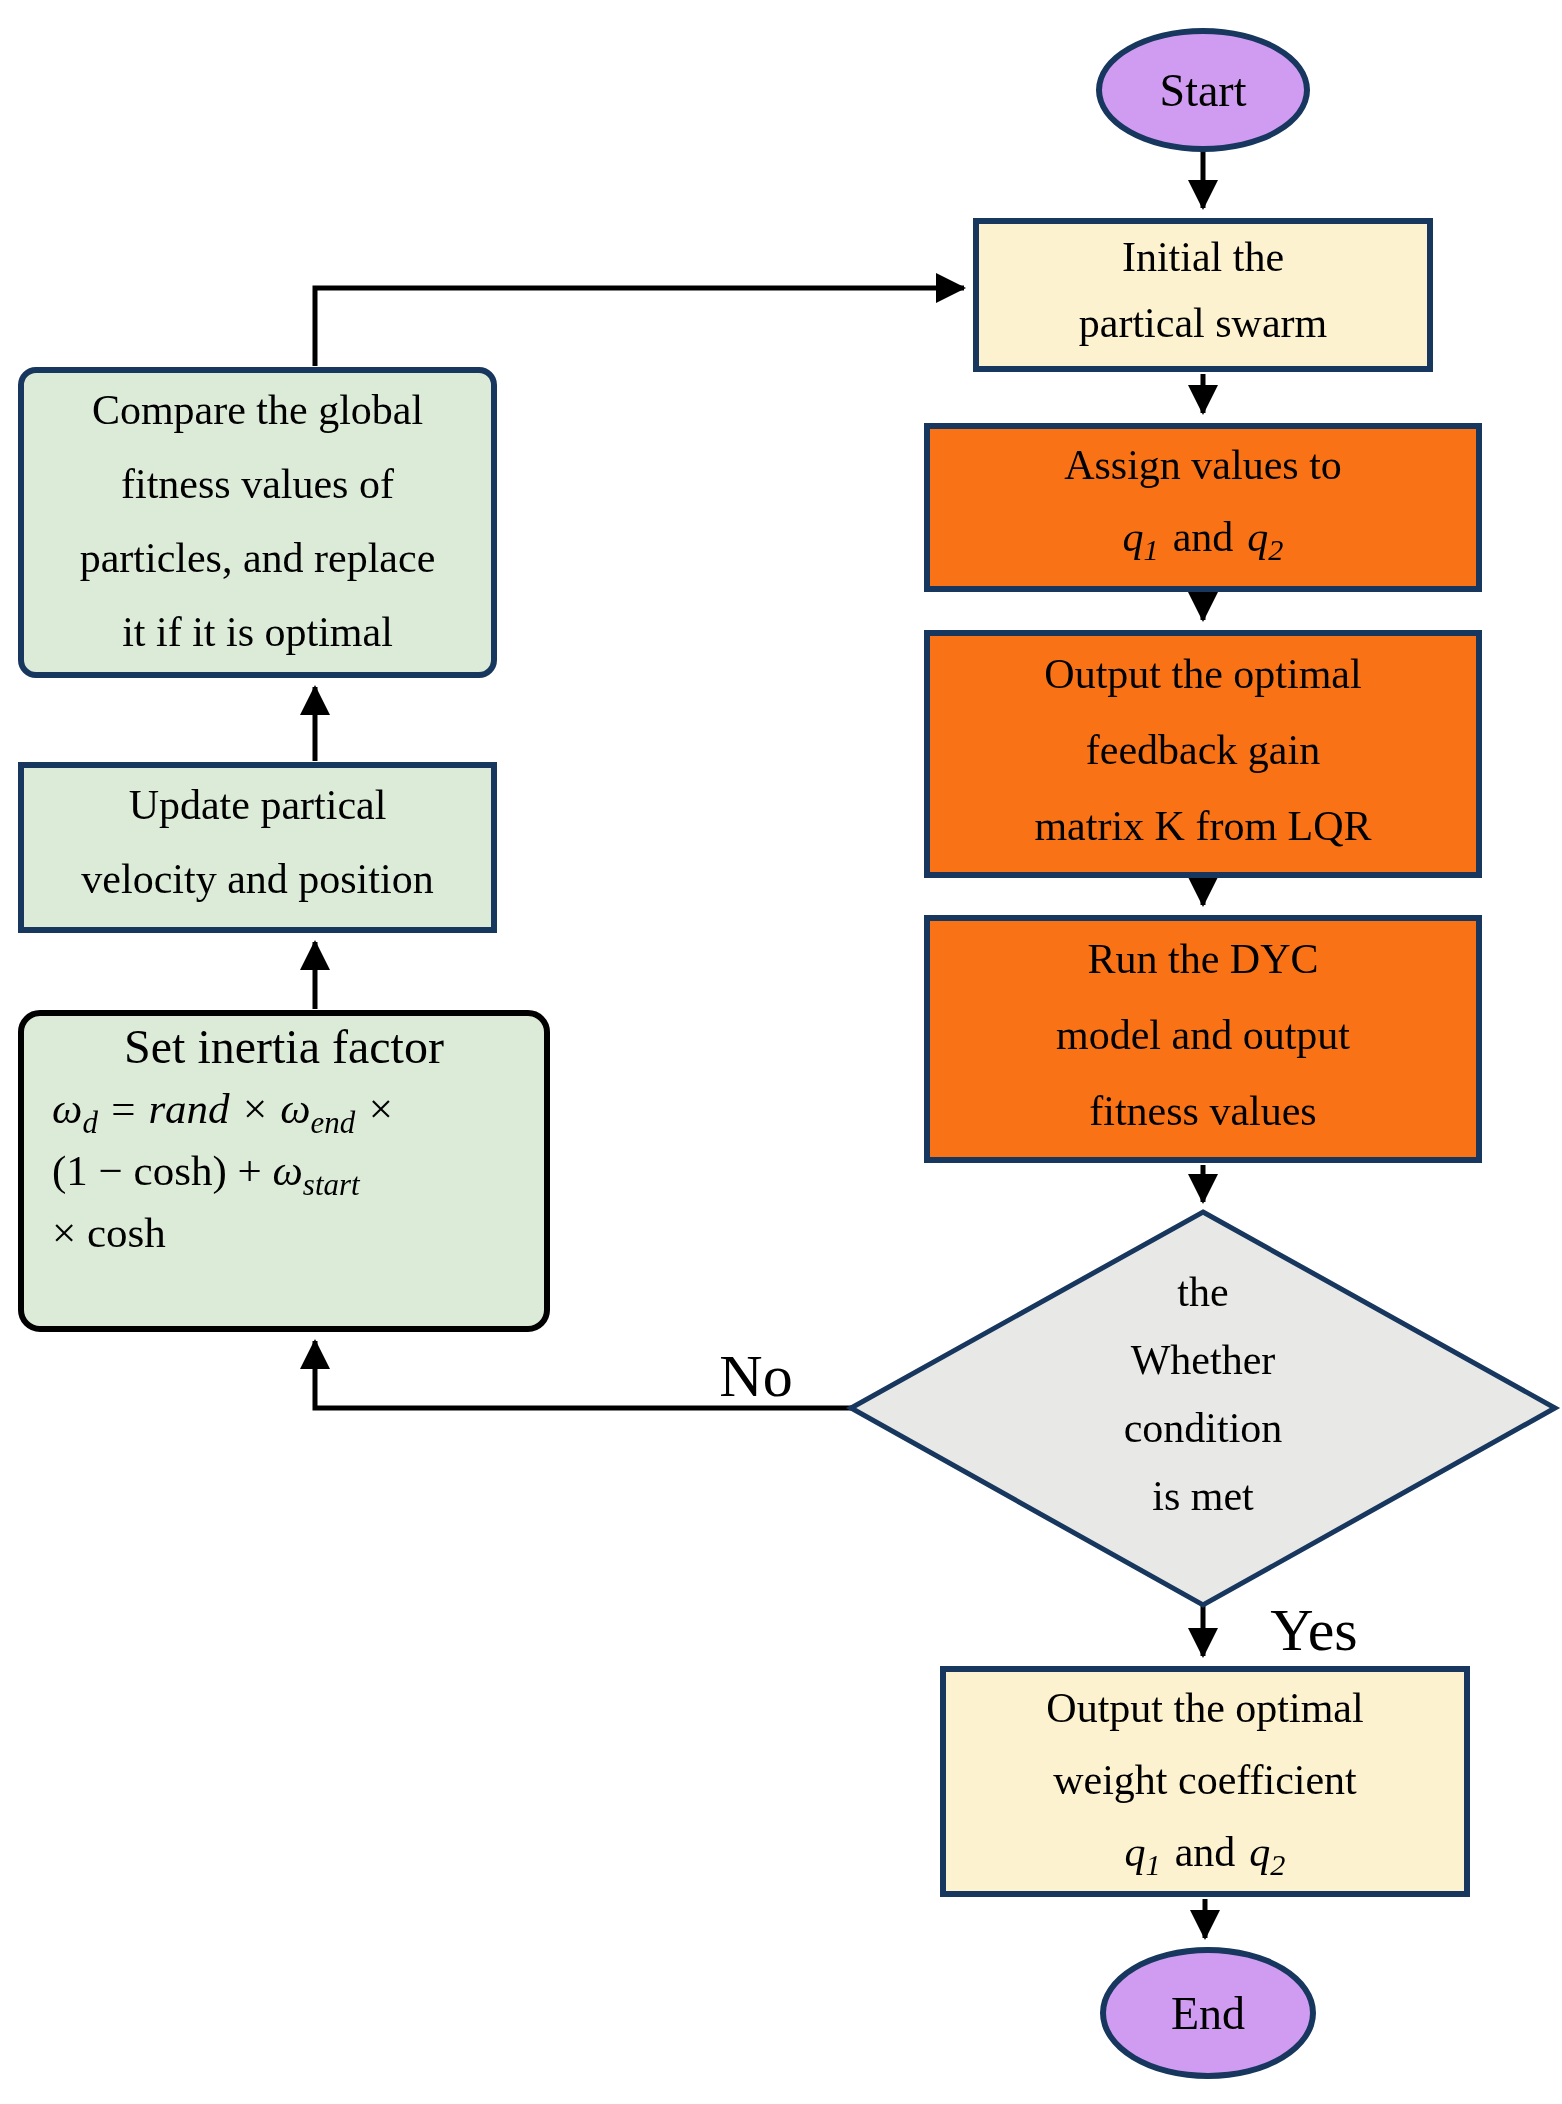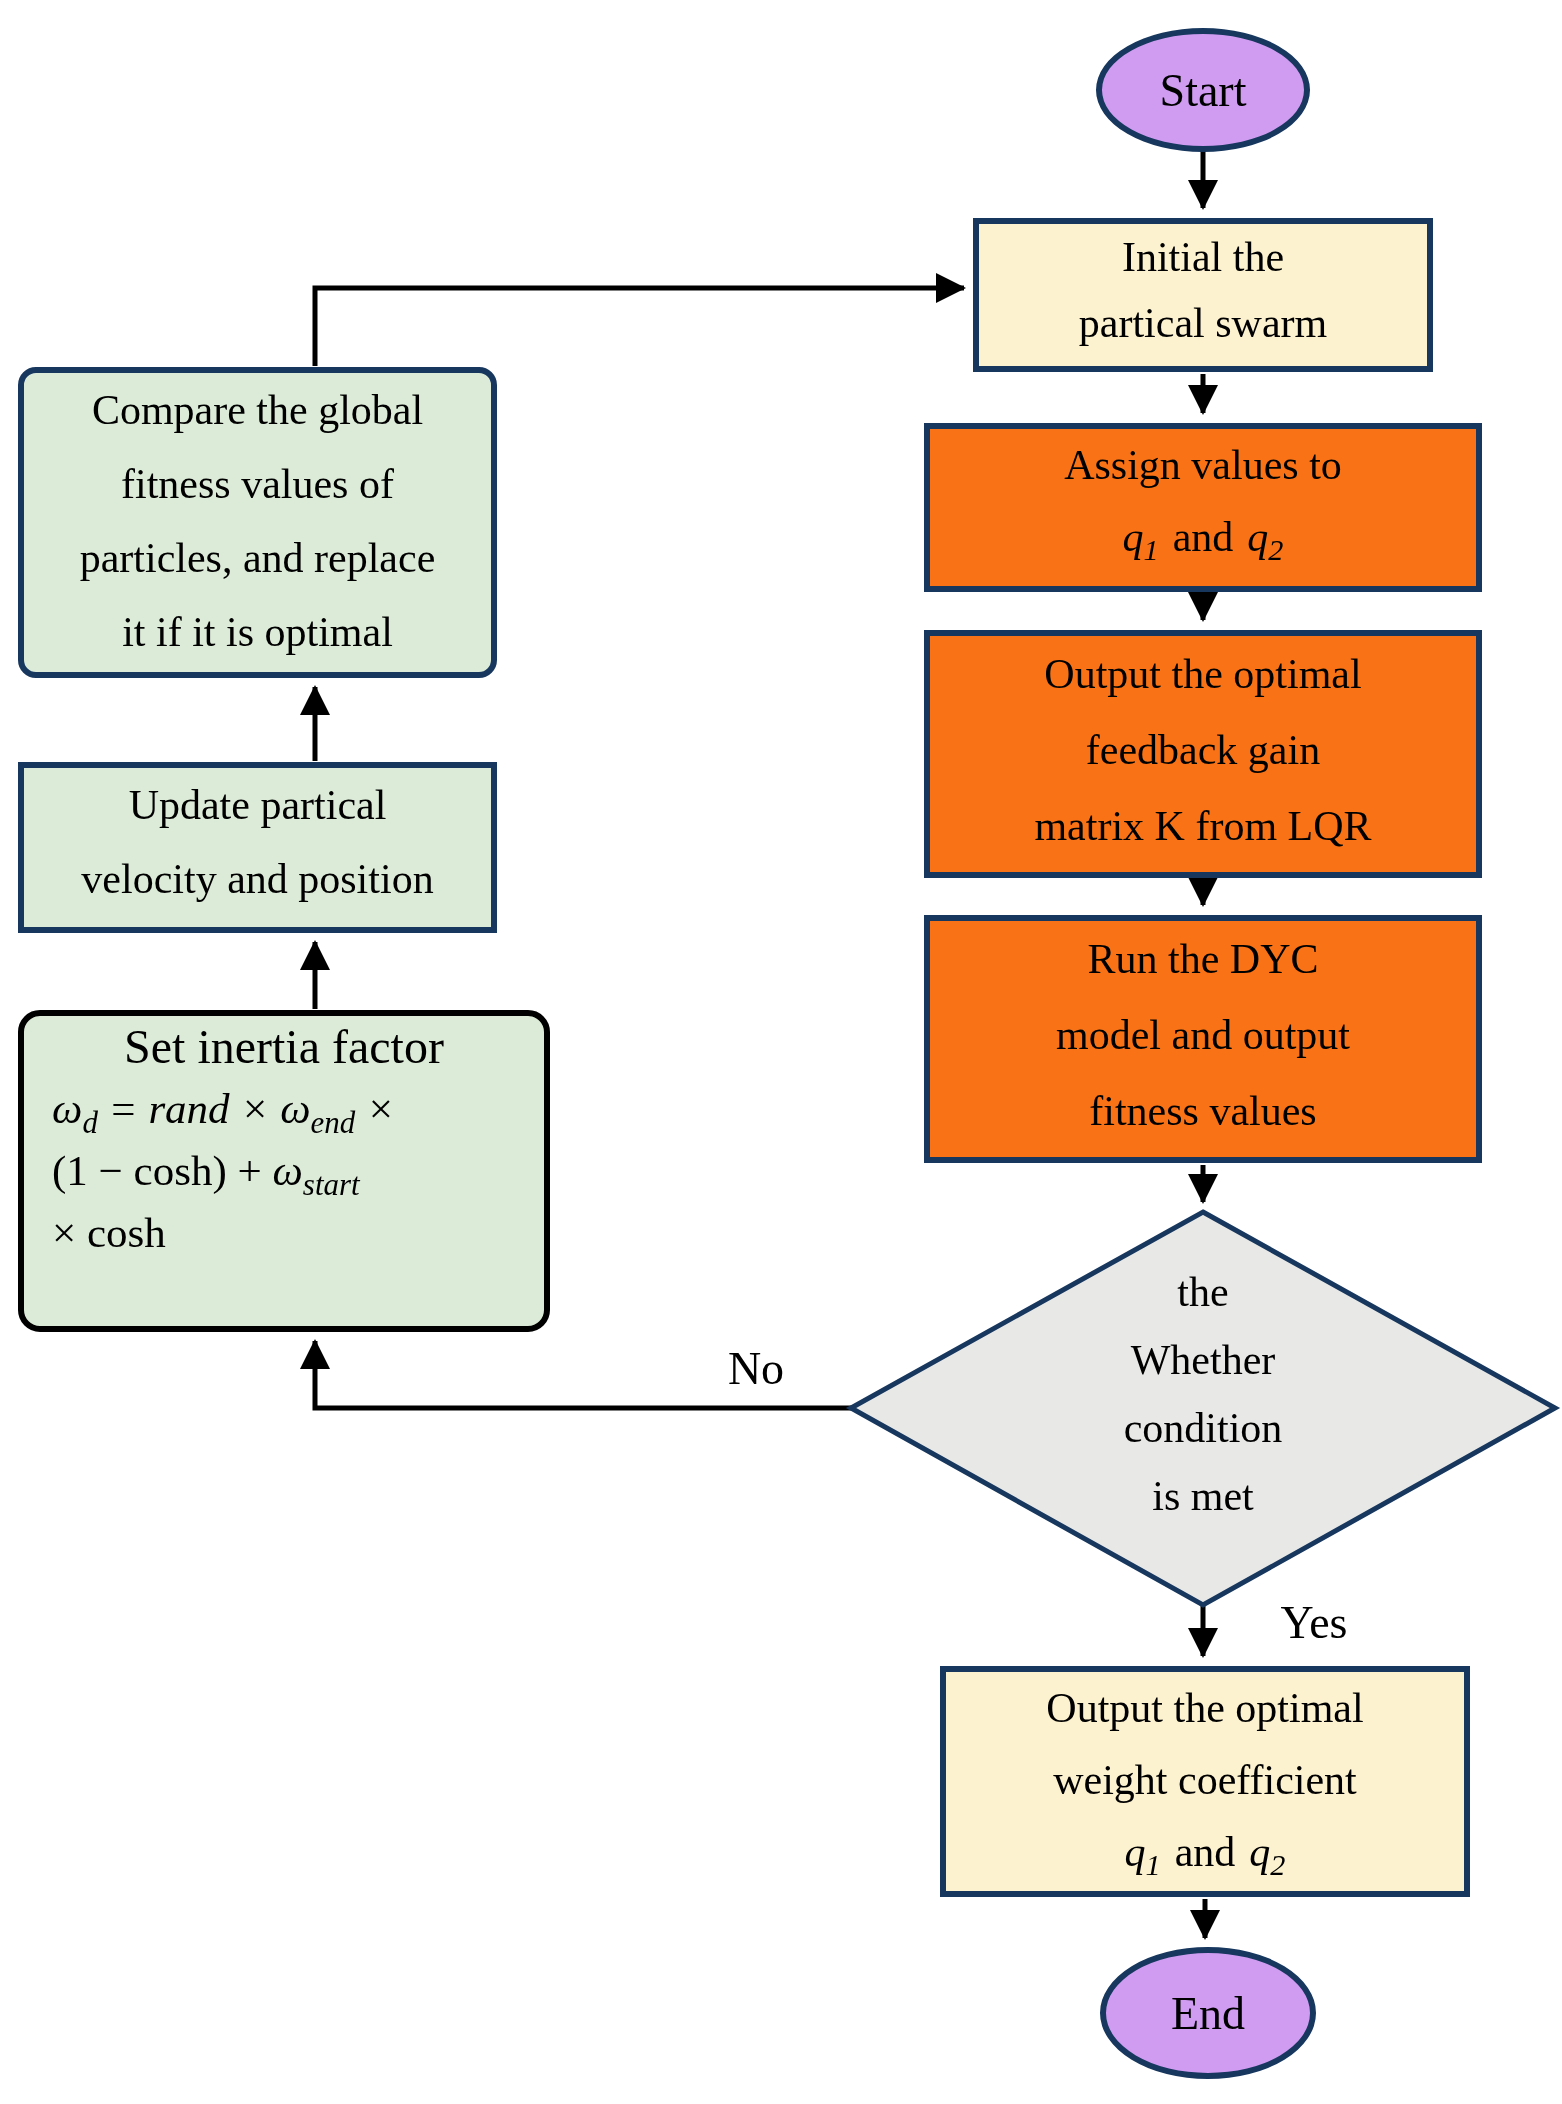--- a/index.html
+++ b/index.html
@@ -48,21 +48,21 @@
   .diamond-text{
     position:absolute;
     left:1028px; top:1258px;
     width:350px;
     text-align:center;
     font-size:42px;
   }
   .diamond-text .ln{line-height:68px;}
   .edge-label{
     position:absolute;
-    font-size:46px;
+    font-size:60px;
     text-align:center;
   }
   .it{font-style:italic;}
   sub{font-size:0.72em;line-height:0;}
   .set-title{font-size:48px;line-height:62px;display:block;width:100%;}
   .set-line{font-size:43px;line-height:62px;display:block;width:100%;text-align:left;padding-left:28px;box-sizing:border-box;}
   .gap-and{padding:0 14px;}
 </style>
 </head>
 <body>

